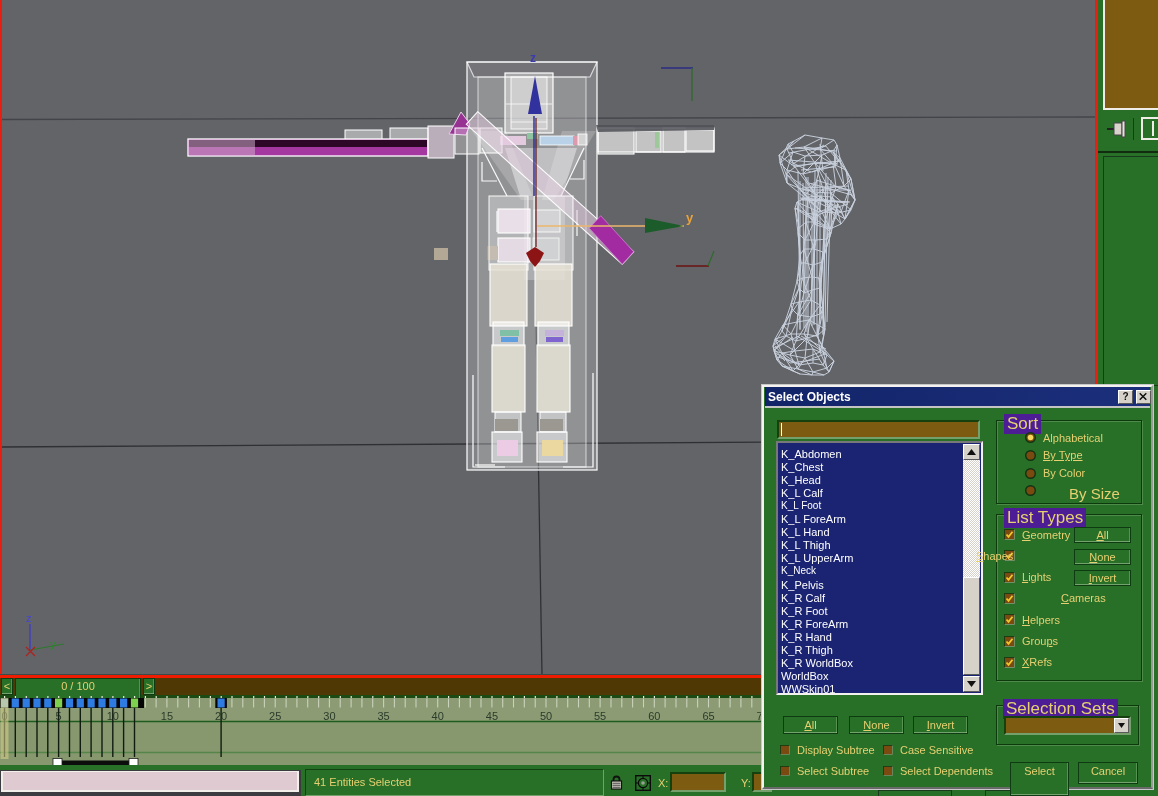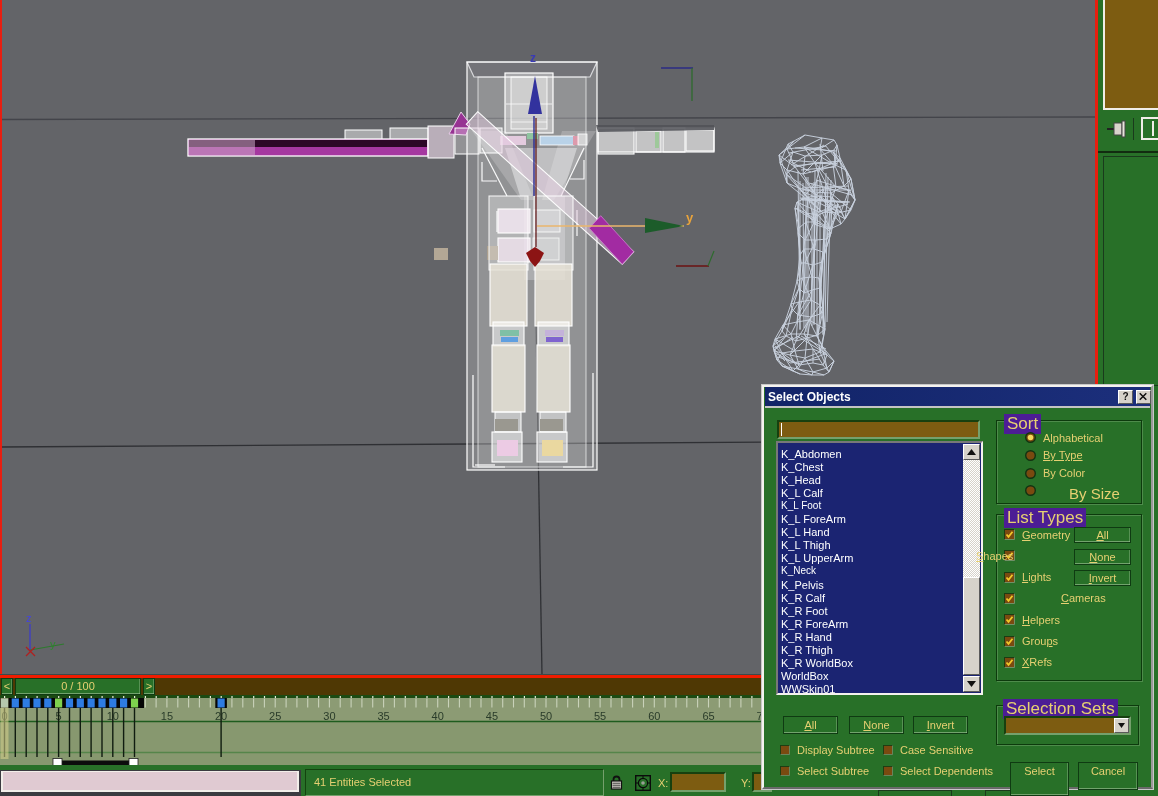--- a/index.html
+++ b/index.html
@@ -138,21 +138,21 @@
 <rect x="16" y="3" width="3" height="16" fill="#e8e4dc" stroke="#444"></rect>
 </svg>
 <div class="abs" style="left:1133px;top:118px;width:1px;height:22px;background:#1a3a1c;"></div>
 <div class="abs" style="left:1141px;top:117px;width:17px;height:23px;border:2px solid #f0ede8;border-right:0;"></div>
 <div class="abs" style="left:1152px;top:121px;width:2px;height:15px;background:#f0ede8;"></div>
 <div class="abs" style="left:1098px;top:151px;width:60px;height:2px;background:#122c10;"></div>
 <div class="abs" style="left:1103px;top:156px;width:55px;height:230px;border:1px solid #1a3a1c;border-right:0;"></div>
 <div class="abs" style="left:0;top:678px;width:1131px;height:17px;background:#4f3804;"></div>
 <div class="abs" style="left:0;top:695px;width:1131px;height:3px;background:#1b4a12;"></div>
 <div class="btn" style="left:1px;top:678px;width:12px;height:17px;line-height:15px;">&lt;</div>
-<div class="btn" style="left:15px;top:678px;width:126px;height:17px;line-height:15px;">0 / 100</div>
+<div class="btn" style="left:15px;top:678px;width:126px;height:30px;line-height:15px;">0 / 100</div>
 <div class="btn" style="left:143px;top:678px;width:12px;height:17px;line-height:15px;">&gt;</div>
 <div class="abs" style="left:0;top:698px;width:1131px;height:67px;background:#8c9b74;"></div>
 <div class="abs" style="left:0;top:722px;width:1131px;height:43px;background:#87986f;"></div>
 <svg class="abs" style="left:0;top:695px" width="1131" height="73" viewBox="0 0 1131 73">
       <rect x="4.0" y="1" width="1.2" height="2" fill="#e8ecdc"></rect>
       <rect x="14.8" y="1" width="1.2" height="2" fill="#e8ecdc"></rect>
       <rect x="25.7" y="1" width="1.2" height="2" fill="#e8ecdc"></rect>
       <rect x="36.5" y="1" width="1.2" height="2" fill="#e8ecdc"></rect>
       <rect x="47.3" y="1" width="1.2" height="2" fill="#e8ecdc"></rect>
       <rect x="58.1" y="1" width="1.2" height="2" fill="#e8ecdc"></rect>
@@ -569,13 +569,13 @@
     </svg>
 <div class="abs amber" style="left:900px;top:764.5px;font-size:11px;">Select Dependents</div>
 <div class="grp" style="left:996px;top:705px;width:143px;height:40px;"></div>
 <div class="grplbl" style="left:1003px;top:699px;">Selection Sets</div>
 <div class="fld" style="left:1004px;top:716px;width:127px;height:19px;"></div>
 <div class="abs raised" style="left:1114px;top:718px;width:15px;height:15px;"></div>
 <svg class="abs" style="left:1114px;top:718px" width="15" height="15">
       <polygon points="7.5,10 11,5 4,5" fill="#111"></polygon>
     </svg>
 <div class="btn" style="left:1010px;top:762px;width:59px;height:34px;line-height:16px;">Select</div>
-<div class="btn" style="left:1078px;top:762px;width:60px;height:28px;line-height:16px;">Cancel</div>
+<div class="btn" style="left:1078px;top:762px;width:60px;height:22px;line-height:16px;">Cancel</div>
 </div>
 </body></html>

